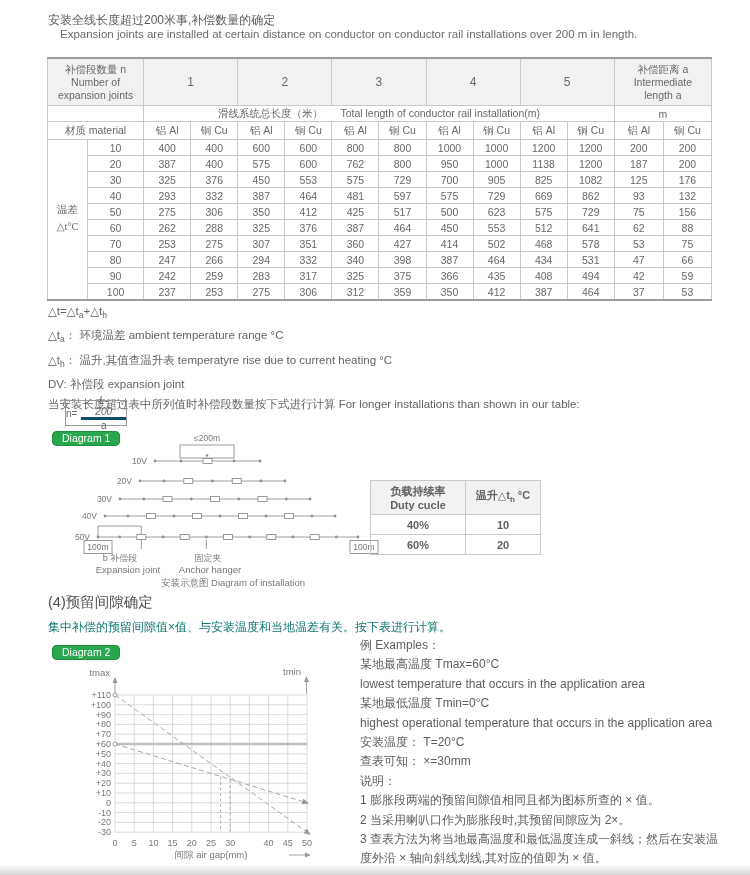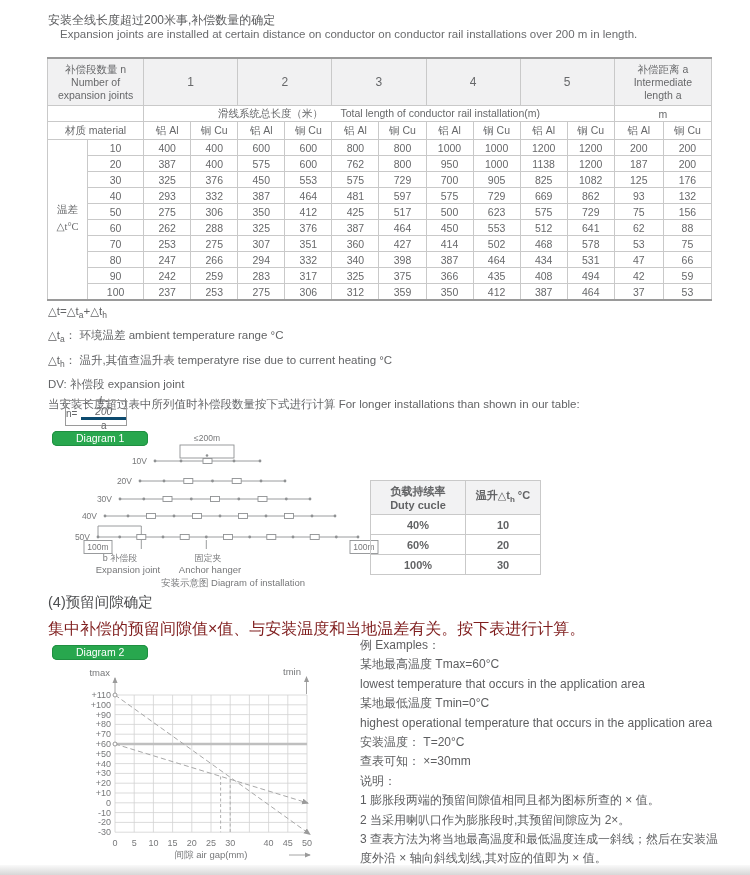--- a/index.html
+++ b/index.html
@@ -26,34 +26,34 @@
   
   .notes{left:48px;top:301px;width:640px;font-size:11.5px;line-height:20px;color:#636466;}
   .notes sub{font-size:8.5px;}
   .formula-box{left:65px;top:400px;width:60px;height:24px;border:1px solid #9a9a9a;
                display:flex;align-items:center;justify-content:center;gap:4px;font-size:10px;color:#636466;}
   .frac{display:inline-block;text-align:center;line-height:1.1;}
   .frac .n{display:block;border-bottom:3px solid #0c4a6e;padding:0 12px;font-style:italic;}
   .frac .d{display:block;}
 
   .badge{position:absolute;background:#28a74e;color:#fff;font-size:10.5px;line-height:15px;
-         padding:0 24px;border-radius:5px;box-shadow:0 0 0 1px #1f8f41 inset;}
+         padding:0 10px;border-radius:5px;box-shadow:0 0 0 1px #1f8f41 inset;}
   .badge1{left:52px;top:431px;}
   .badge2{left:52px;top:645px;}
 
   
   table.duty{position:absolute;left:370px;top:480px;width:170px;border-collapse:collapse;table-layout:fixed;}
   table.duty th,table.duty td{border:1px solid #c9c9c9;font-weight:bold;text-align:center;
                               font-size:11px;color:#626365;padding:0;}
   table.duty th{background:#f2f2f3;height:33px;line-height:14px;}
   table.duty td{height:19px;}
   table.duty sub{font-size:8px;}
 
   .sec4-title{left:48px;top:593px;font-size:14.5px;color:#4d4e50;}
-  .sec4-desc{left:48px;top:619px;font-size:16px;color:#7f1d1d;}
+  .sec4-desc{left:48px;top:619px;font-size:12px;color:#0f766e;}
 
   .examples{left:360px;top:636px;width:380px;font-size:12px;line-height:19.4px;color:#5d5e60;}
 
   .bottom-strip{left:0;top:865px;width:750px;height:10px;
                 background:linear-gradient(180deg,#fafafa,#d7d7d7);}
   svg text{font-family:"Liberation Sans","DejaVu Sans",sans-serif;}
 </style>
 </head>
 <body>
 
@@ -411,24 +411,20 @@
         <tr>
           <td>40%</td>
           <td>10</td>
         </tr>
 
         <tr>
           <td>60%</td>
           <td>20</td>
         </tr>
 
-        <tr>
-          <td>100%</td>
-          <td>30</td>
-        </tr>
       </tbody>
   </table>
 
   <div class="abs sec4-title">(4)预留间隙确定</div>
   <div class="abs sec4-desc">集中补偿的预留间隙值×值、与安装温度和当地温差有关。按下表进行计算。</div>
 
   <div class="badge badge2">Diagram 2</div>
 
   <svg class="abs" style="left:56px;top:658px;" width="300" height="215" viewBox="0 0 300 215">
     <defs>

